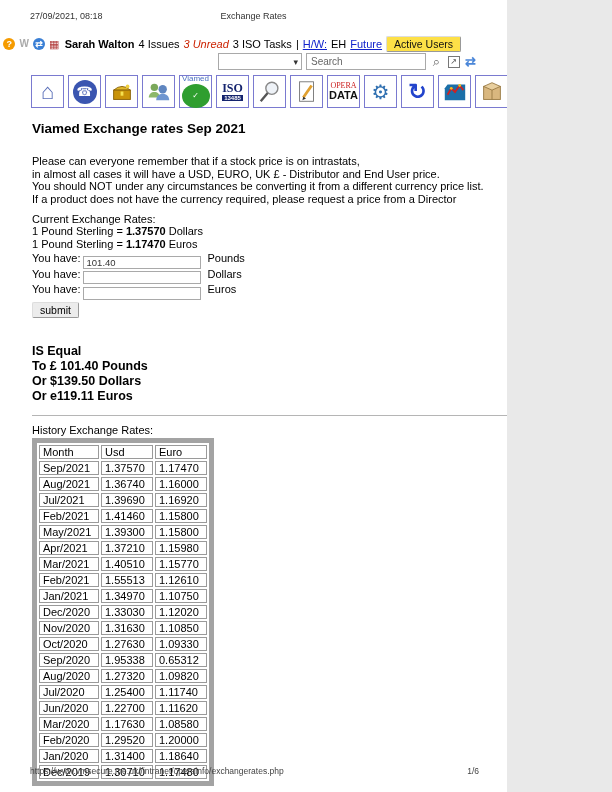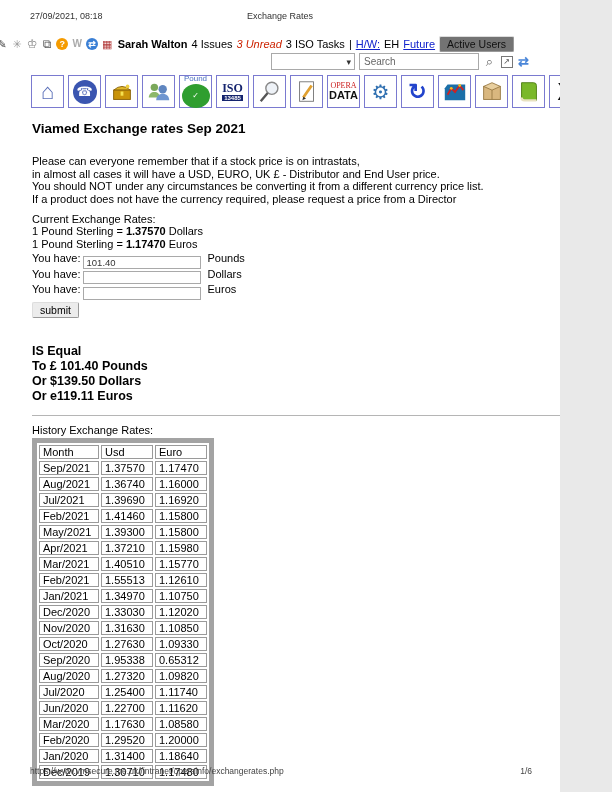--- a/index.html
+++ b/index.html
@@ -1,30 +1,30 @@
 <!DOCTYPE html>
 <html><head>
 <meta charset="utf-8">
 <style>
   html,body{margin:0;padding:0;background:#e9e9e9;}
-  .page{position:relative;width:560px;height:792px;background:#fff;overflow:hidden;
+  .page{position:relative;width:507px;height:792px;background:#fff;overflow:hidden;
         font-family:"Liberation Sans",sans-serif;color:#000;}
   
   .print-header{position:absolute;top:11px;left:30px;right:30px;height:12px;
                 font-size:9px;color:#333;}
   .print-header .ph-title{position:absolute;left:0;right:0;text-align:center;}
   .print-footer{position:absolute;top:766px;left:30px;right:28px;display:flex;
                 justify-content:space-between;font-size:8.5px;color:#444;}
   
   .toolbar{position:absolute;top:36px;right:46px;display:flex;align-items:center;
            gap:4px;font-size:11px;white-space:nowrap;}
   .tb-user{font-weight:bold;}
   .tb-unread{color:#cc2200;font-style:italic;font-weight:normal;}
   .tb-link{color:#1122cc;text-decoration:underline;cursor:pointer;}
-  .btn{font-size:10.5px;background:#737373;border:1px solid #999;border-top-color:#ddd;
+  .btn{font-size:10.5px;background:#fde047;border:1px solid #999;border-top-color:#ddd;
        border-left-color:#ddd;border-radius:2px;padding:1px 7px;color:#111;}
   
   .searchrow{position:absolute;top:53px;right:30px;display:flex;align-items:center;gap:4px;}
   .select-box{width:84px;height:17px;border:1px solid #a9a9a9;background:#fff;
               display:flex;align-items:center;justify-content:flex-end;box-sizing:border-box;
               font-size:9px;color:#333;padding:0 3px;}
   .search-input{width:120px;height:17px;border:1px solid #a9a9a9;font-size:10px;
                 color:#666;padding:0 4px;box-sizing:border-box;outline:none;}
   
   .iconbar{position:absolute;top:75px;left:31px;display:flex;gap:4px;}
@@ -154,21 +154,21 @@
       <span class="big-icon">
         <svg viewBox="0 0 28 28" width="26" height="26">
   <circle cx="9" cy="9" r="4" fill="#7aa85a"></circle>
   <path d="M3 20c0-4 2.7-6 6-6s6 2 6 6z" fill="#8cb86a"></path>
   <circle cx="18" cy="11" r="4.5" fill="#5f86c0"></circle>
   <path d="M11 23c0-4.5 3.2-7 7-7s7 2.5 7 7z" fill="#6f96d0"></path>
         </svg>
       </span>
       <span class="big-icon">
         <span class="icon-lines">
-          <span style="color: rgb(74, 111, 192); font-size: 8px;">Pound</span>
+          <span style="color: rgb(74, 111, 192); font-size: 8px;">Viamed</span>
           <span class="circle" style="color: rgb(255, 255, 255); background: rgb(47, 158, 47); padding: 0px 2px; font-size: 8px;">✓</span>
         </span>
       </span>
       <span class="big-icon">
         <span class="icon-lines">
           <span style="color: rgb(21, 36, 110); font-weight: bold; font-family: &quot;Liberation Serif&quot;, serif; font-size: 12px;">ISO</span>
           <span style="color: rgb(255, 255, 255); background: rgb(21, 36, 110); padding: 0px 2px; font-weight: bold; font-size: 6px;">13485</span>
         </span>
       </span>
       <span class="big-icon">

